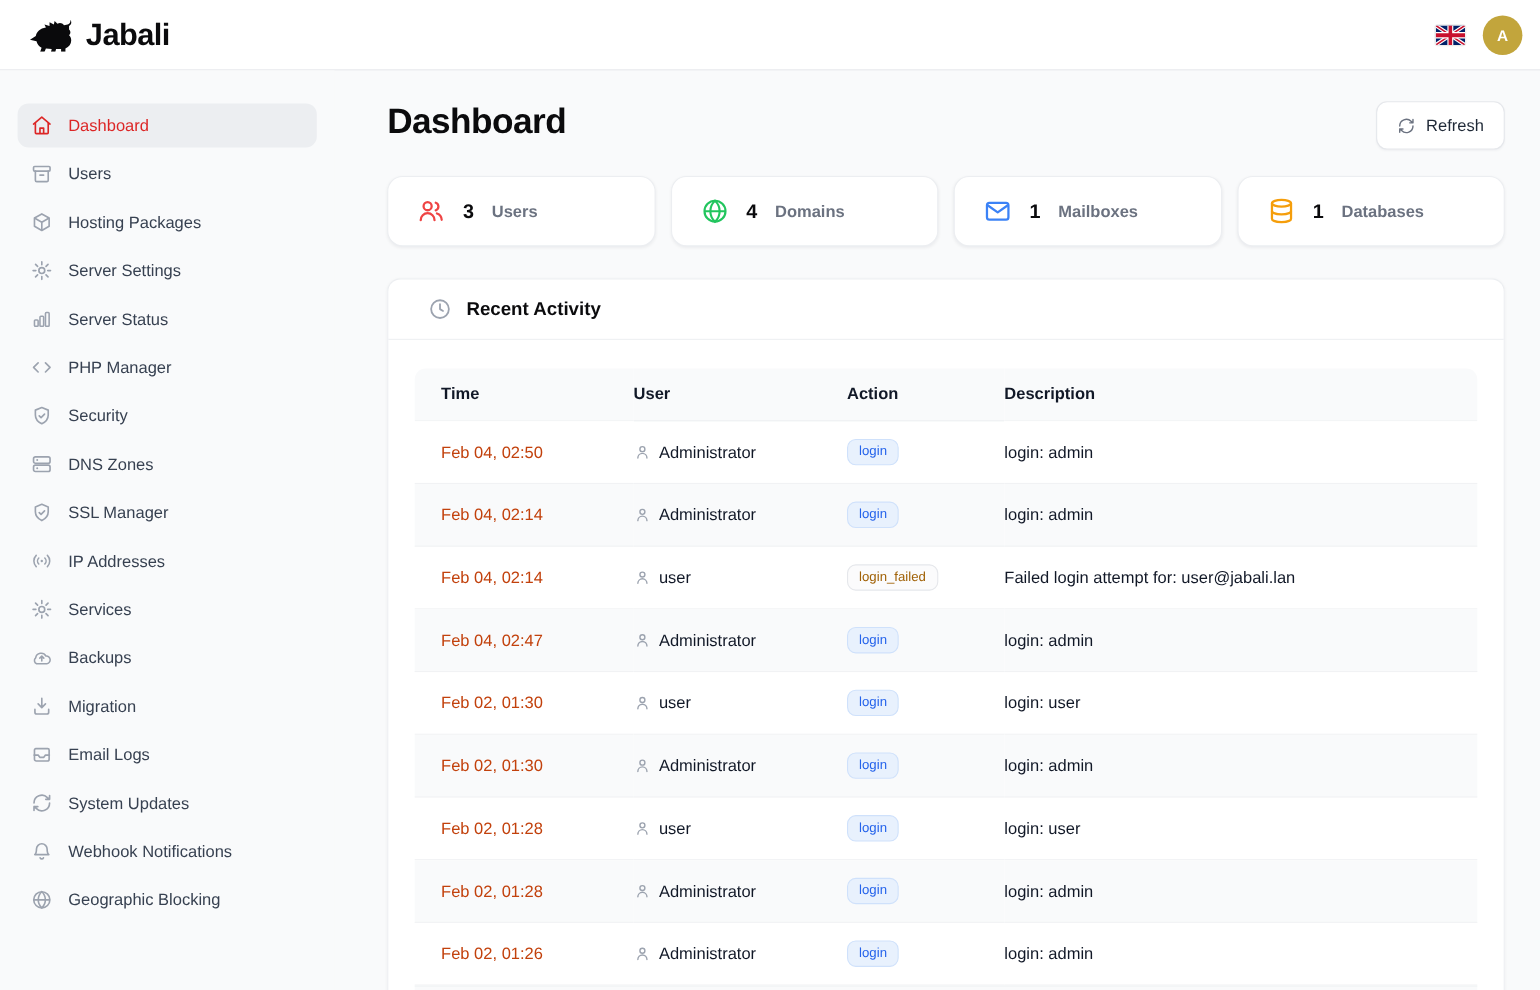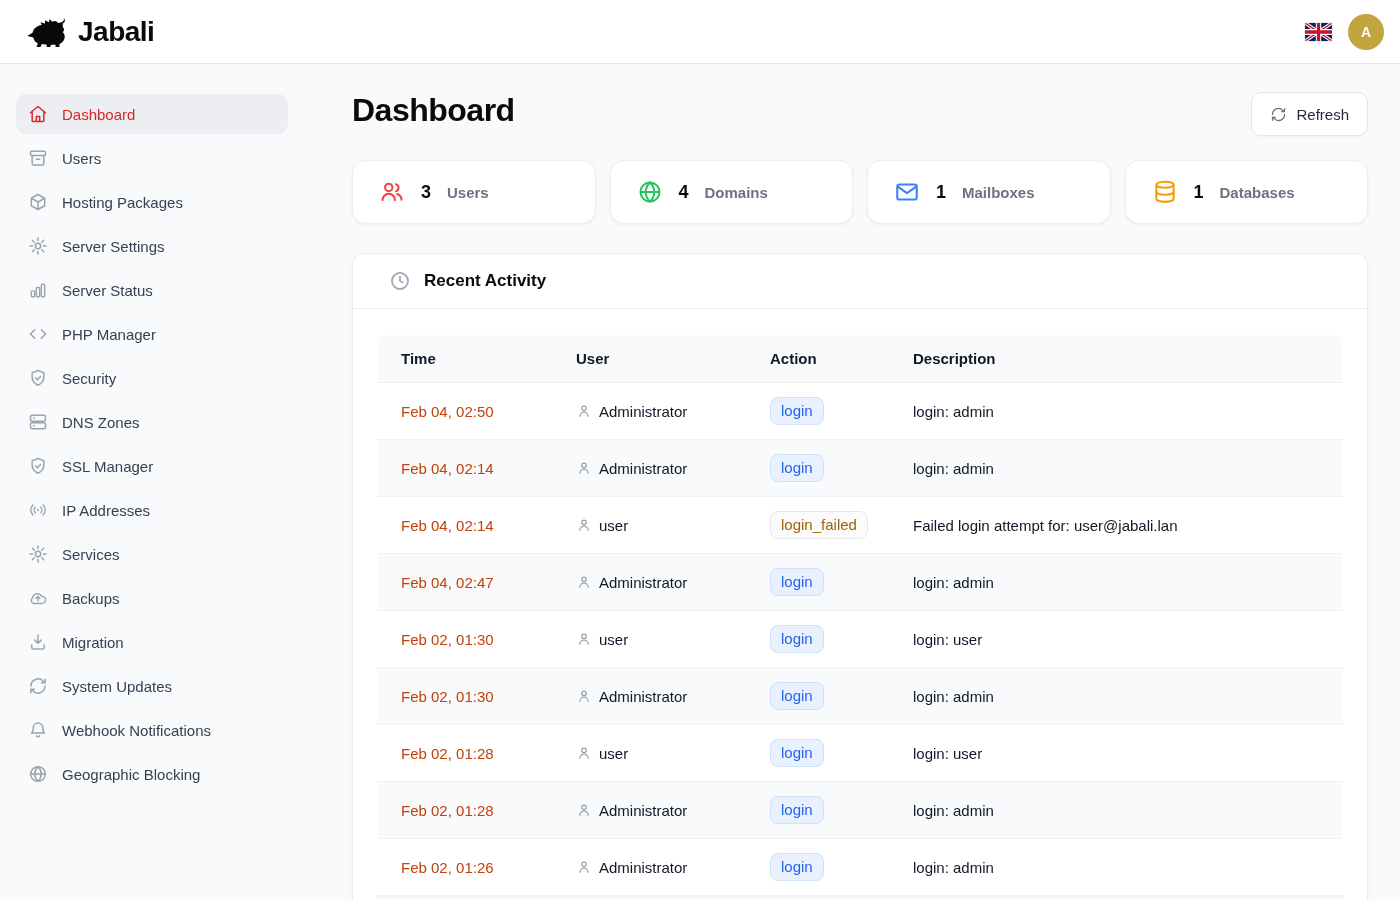--- a/index.html
+++ b/index.html
@@ -86,21 +86,21 @@
   table.act th:first-child, table.act td:first-child { padding-left:24px; }
   table.act th:first-child { border-top-left-radius:10px; }
   table.act th:last-child { border-top-right-radius:10px; }
   table.act tbody td { height:57px; padding:0 10px 0 0; border-bottom:1px solid #f1f2f4; }
   table.act tbody tr.striped td { background:#f9fafb; }
   .t-time { color:#c2410c; }
   .t-user { display:flex; align-items:center; gap:7px; color:#111827; }
   .t-user .picon { color:#9ca3af; }
   .badge {
     display:inline-block; padding:3px 10px; border-radius:8px;
-    font-size:15px; line-height:1.3;
+    font-size:12px; line-height:1.3;
   }
   .badge-blue { background:#e8f1fd; border:1px solid #cfe1fb; color:#2563eb; }
   .badge-neutral { background:#fbfbfc; border:1px solid #e5e7eb; color:#a16207; }
   .partial-row { height:60px; background:#f9fafb; border-top:1px solid #f1f2f4; }
 </style>
 </head>
 <body>
 
 <svg width="0" height="0" style="position:absolute">
   <defs>
@@ -323,20 +323,28 @@
         </span>
       <span class="label">Backups</span>
     </div>
       <div class="nav-item">
       <span class="nicon">
           <svg width="20" height="20">
             <use href="#i-download"></use>
           </svg>
         </span>
       <span class="label">Migration</span>
+    </div>
+      <div class="nav-item">
+      <span class="nicon">
+          <svg width="20" height="20">
+            <use href="#i-inbox"></use>
+          </svg>
+        </span>
+      <span class="label">Email Logs</span>
     </div>
       <div class="nav-item">
       <span class="nicon">
           <svg width="20" height="20">
             <use href="#i-refresh"></use>
           </svg>
         </span>
       <span class="label">System Updates</span>
     </div>
       <div class="nav-item">

